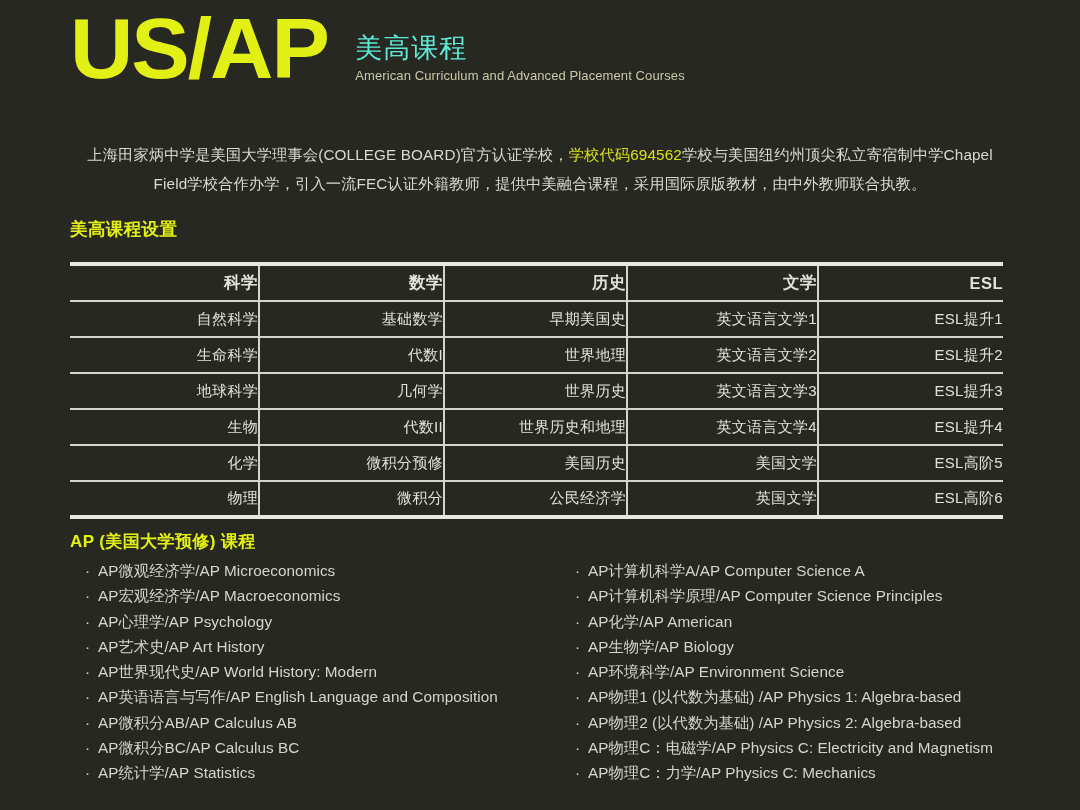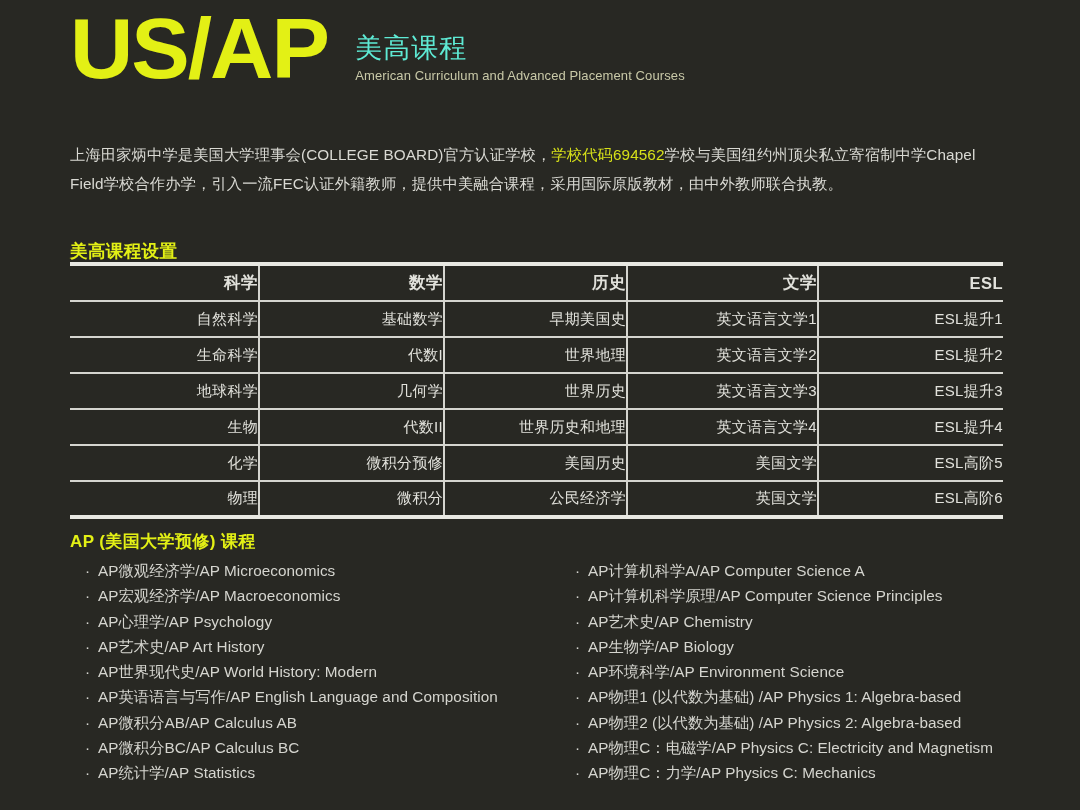--- a/index.html
+++ b/index.html
@@ -65,33 +65,34 @@
   
   .intro {
     position: absolute;
     left: 70px;
     top: 140px;
     width: 940px;
     font-size: 15.3px;
     line-height: 29px;
     color: #d9d9d3;
     letter-spacing: 0.1px;
+    text-align: center;
   }
   .intro .hl { color: #d6e019; }
 
   
   .section-heading {
     position: absolute;
     left: 70px;
     font-size: 17.5px;
     font-weight: 700;
     color: #e3f015;
     letter-spacing: 0.4px;
   }
-  #hs-heading { top: 239px; text-align: center; }
+  #hs-heading { top: 217px; text-align: center; }
   #ap-heading { top: 530px; font-size: 17px; }
 
   
   .table-wrap {
     position: absolute;
     left: 70px;
     top: 262px;
     width: 933px;
   }
   table.courses {
@@ -249,21 +250,21 @@
     <div class="ap-item"><span class="bullet">·</span><span>AP艺术史/AP Art History</span></div>
     <div class="ap-item"><span class="bullet">·</span><span>AP世界现代史/AP World History: Modern</span></div>
     <div class="ap-item"><span class="bullet">·</span><span>AP英语语言与写作/AP English Language and Composition</span></div>
     <div class="ap-item"><span class="bullet">·</span><span>AP微积分AB/AP Calculus AB</span></div>
     <div class="ap-item"><span class="bullet">·</span><span>AP微积分BC/AP Calculus BC</span></div>
     <div class="ap-item"><span class="bullet">·</span><span>AP统计学/AP Statistics</span></div>
   </div>
   <div class="ap-col right">
     <div class="ap-item"><span class="bullet">·</span><span>AP计算机科学A/AP Computer Science A</span></div>
     <div class="ap-item"><span class="bullet">·</span><span>AP计算机科学原理/AP Computer Science Principles</span></div>
-    <div class="ap-item"><span class="bullet">·</span><span>AP艺术史/AP Chemistry</span></div>
+    <div class="ap-item"><span class="bullet">·</span><span>AP化学/AP American</span></div>
     <div class="ap-item"><span class="bullet">·</span><span>AP生物学/AP Biology</span></div>
     <div class="ap-item"><span class="bullet">·</span><span>AP环境科学/AP Environment Science</span></div>
     <div class="ap-item"><span class="bullet">·</span><span>AP物理1 (以代数为基础) /AP Physics 1: Algebra-based</span></div>
     <div class="ap-item"><span class="bullet">·</span><span>AP物理2 (以代数为基础) /AP Physics 2: Algebra-based</span></div>
     <div class="ap-item"><span class="bullet">·</span><span>AP物理C：电磁学/AP Physics C: Electricity and Magnetism</span></div>
     <div class="ap-item"><span class="bullet">·</span><span>AP物理C：力学/AP Physics C: Mechanics</span></div>
   </div>
 </div>
 
 </body></html>

